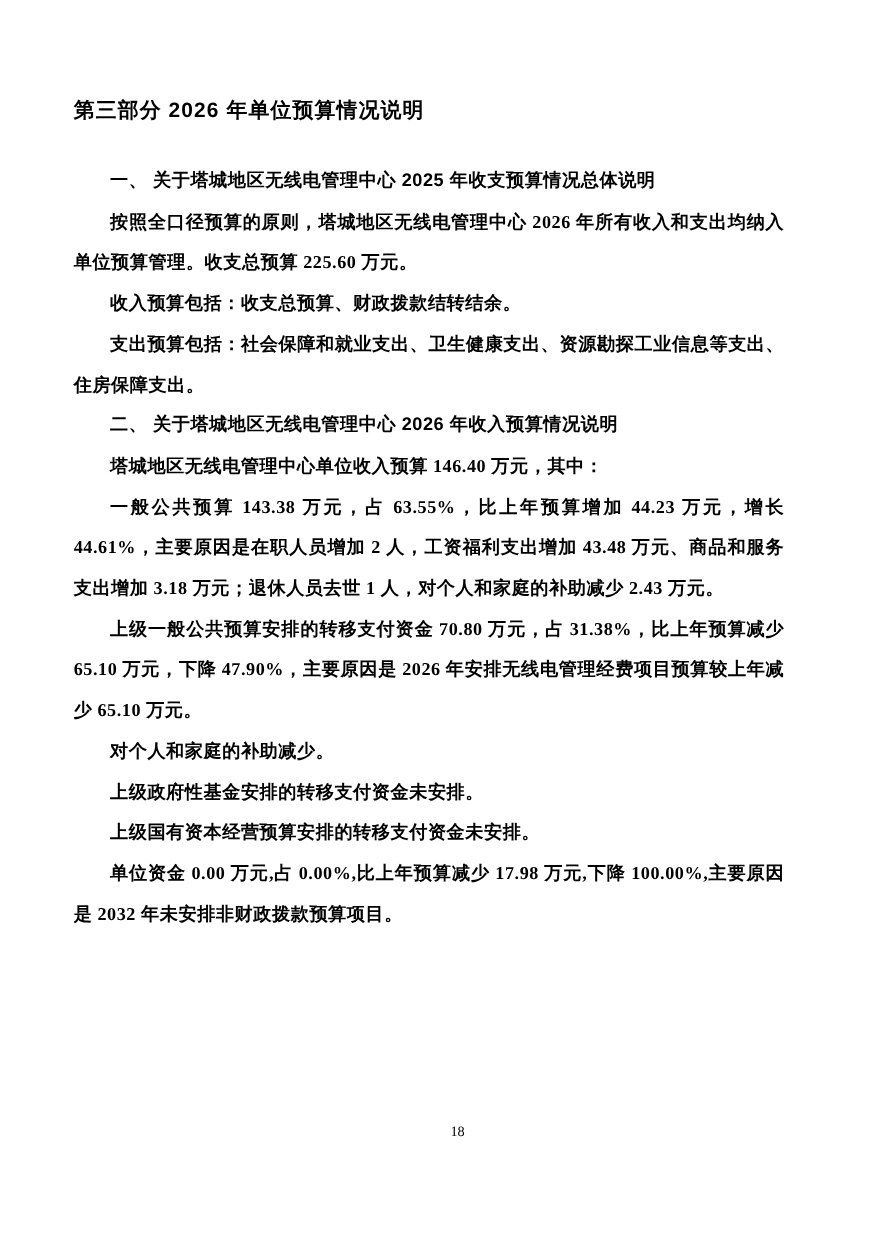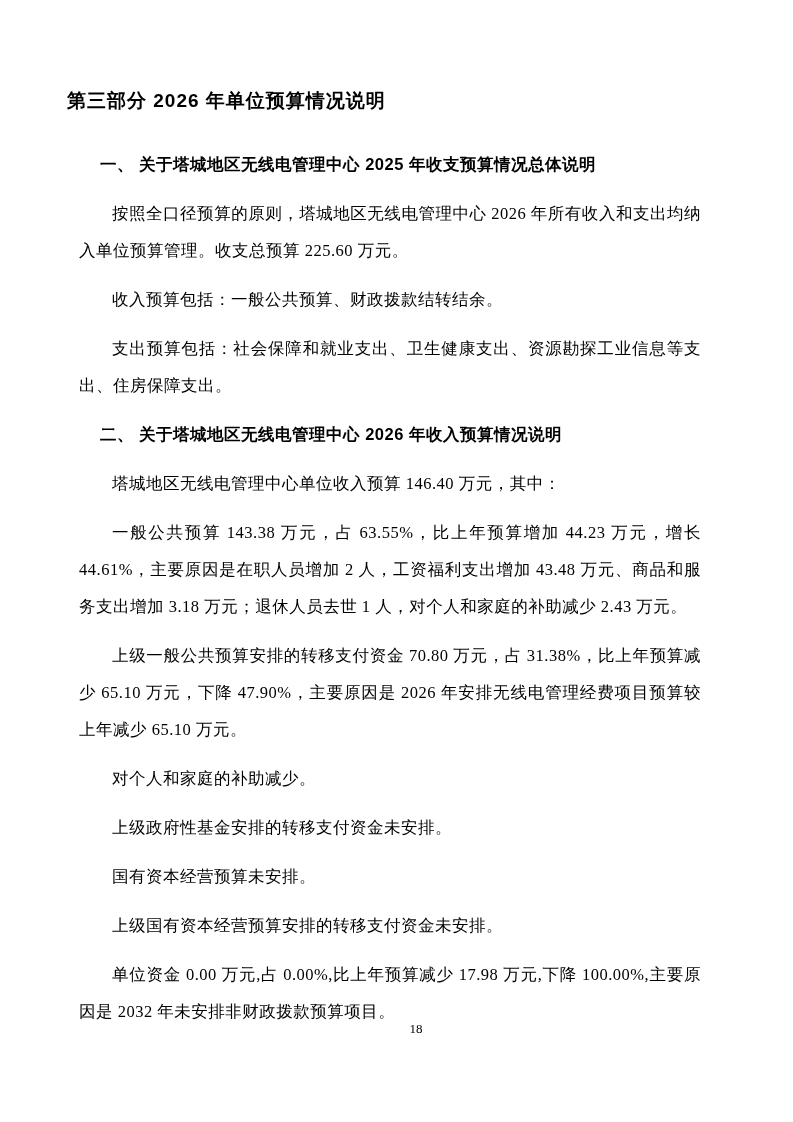--- a/index.html
+++ b/index.html
@@ -35,24 +35,25 @@
     font-weight: bold;
     font-size: 16.5px;
     line-height: 37px;
     margin: 0;
     text-indent: 2em;
     letter-spacing: 0.5px;
   }
   .body-para {
     font-size: 16.5px;
     line-height: 37px;
-    margin: 12px;
+    margin: 0;
     text-indent: 2em;
     text-align: justify;
     letter-spacing: 0.5px;
+    font-weight: bold;
   }
   .page-number {
     position: absolute;
     left: 0;
     right: 0;
     top: 1021px;
     text-align: center;
     font-size: 13px;
     font-family: "Liberation Serif", "DejaVu Serif", serif;
     padding-left: 39px;
@@ -61,31 +62,30 @@
 </head>
 <body>
 
 <div class="page">
 
   <h1 class="doc-title">第三部分 2026 年单位预算情况说明</h1>
 
   <section>
     <h2 class="sec-heading">一、 关于塔城地区无线电管理中心 2025 年收支预算情况总体说明</h2>
     <p class="body-para">按照全口径预算的原则，塔城地区无线电管理中心 2026 年所有收入和支出均纳入单位预算管理。收支总预算 225.60 万元。</p>
-    <p class="body-para">收入预算包括：一般公共预算、财政拨款结转结余。</p>
+    <p class="body-para">收入预算包括：收支总预算、财政拨款结转结余。</p>
     <p class="body-para">支出预算包括：社会保障和就业支出、卫生健康支出、资源勘探工业信息等支出、住房保障支出。</p>
   </section>
 
   <section>
     <h2 class="sec-heading">二、 关于塔城地区无线电管理中心 2026 年收入预算情况说明</h2>
     <p class="body-para">塔城地区无线电管理中心单位收入预算 146.40 万元，其中：</p>
     <p class="body-para">一般公共预算 143.38 万元，占 63.55%，比上年预算增加 44.23 万元，增长 44.61%，主要原因是在职人员增加 2 人，工资福利支出增加 43.48 万元、商品和服务支出增加 3.18 万元；退休人员去世 1 人，对个人和家庭的补助减少 2.43 万元。</p>
     <p class="body-para">上级一般公共预算安排的转移支付资金 70.80 万元，占 31.38%，比上年预算减少 65.10 万元，下降 47.90%，主要原因是 2026 年安排无线电管理经费项目预算较上年减少 65.10 万元。</p>
     <p class="body-para">对个人和家庭的补助减少。</p>
     <p class="body-para">上级政府性基金安排的转移支付资金未安排。</p>
-    <p class="body-para">国有资本经营预算未安排。</p>
     <p class="body-para">上级国有资本经营预算安排的转移支付资金未安排。</p>
     <p class="body-para">单位资金 0.00 万元,占 0.00%,比上年预算减少 17.98 万元,下降 100.00%,主要原因是 2032 年未安排非财政拨款预算项目。</p>
   </section>
 
   <div class="page-number">18</div>
 
 </div>
 
 </body></html>

